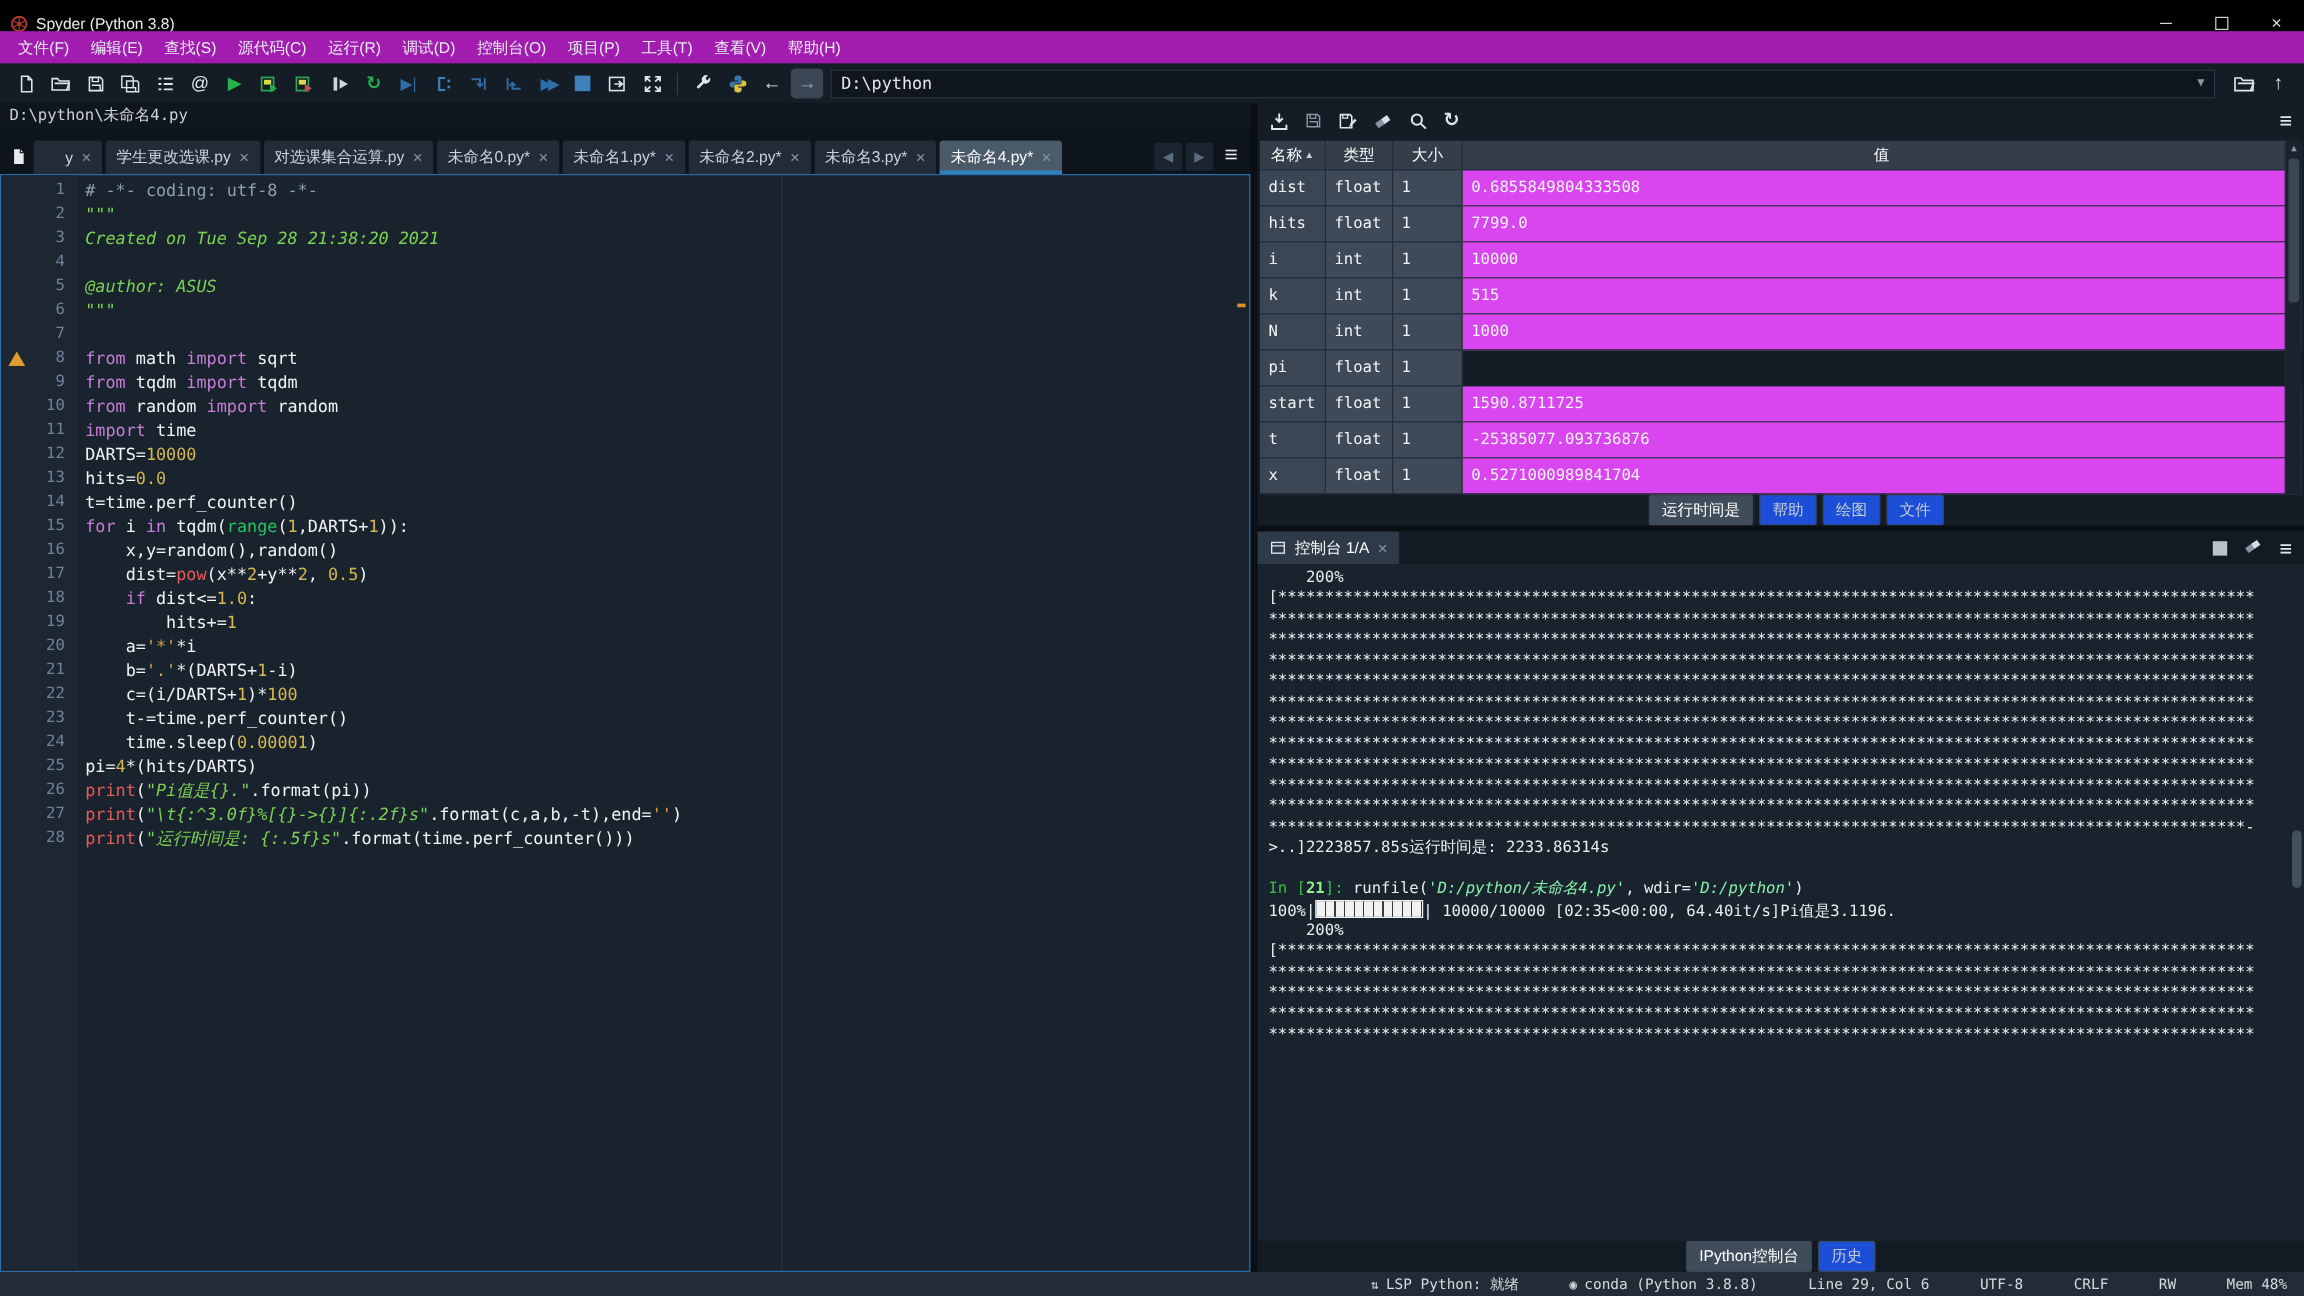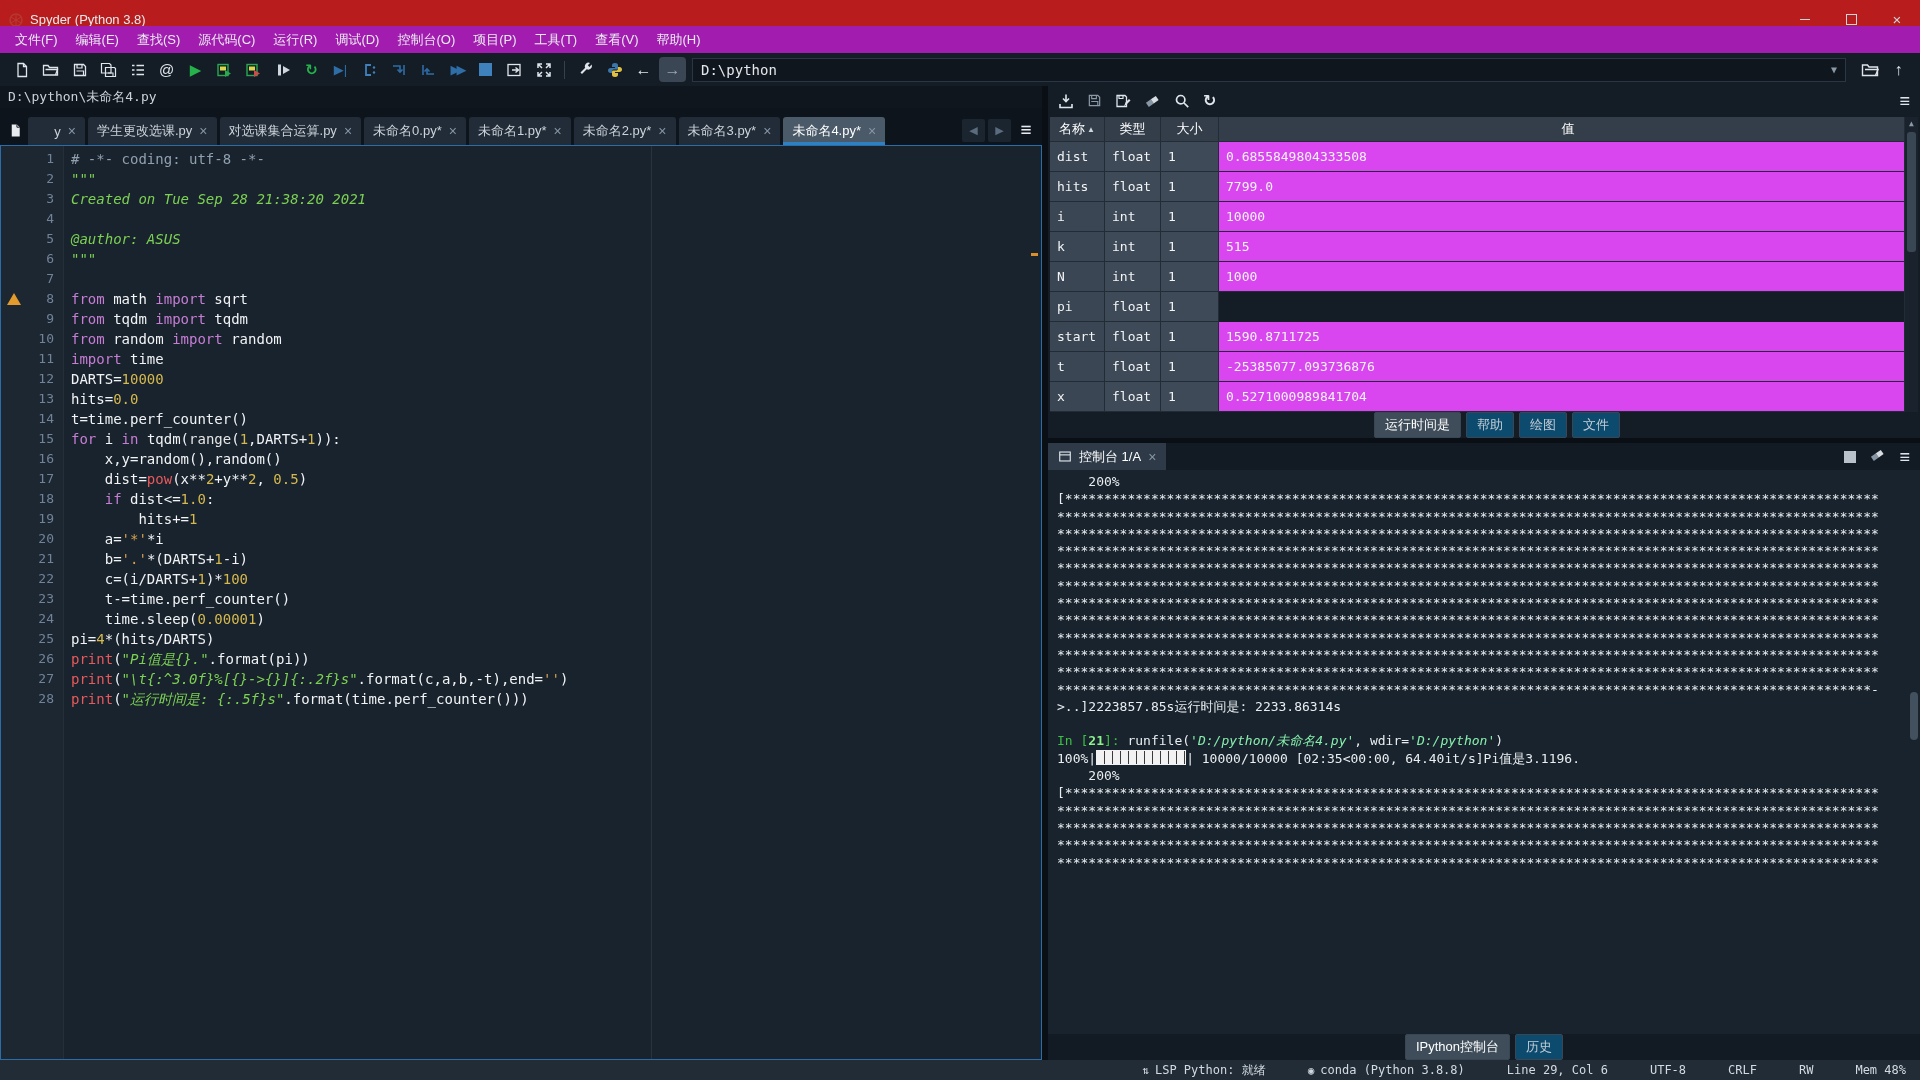--- a/index.html
+++ b/index.html
@@ -1,21 +1,21 @@
 <!DOCTYPE html>
 <html><head>
 <meta charset="utf-8">
 <style>
   html,body{margin:0;padding:0}
   body{width:1920px;height:1080px;position:relative;background:#10161d;overflow:hidden;
        font-family:"Liberation Sans","DejaVu Sans",sans-serif;color:#e8ecef;-webkit-font-smoothing:antialiased}
   .mono{font-family:"DejaVu Sans Mono",monospace}
 
   
-  .titlebar{position:absolute;top:0;left:0;right:0;height:39px;background:#b91c1c;display:flex;align-items:center}
+  .titlebar{position:absolute;top:0;left:0;right:0;height:39px;background:#000000;display:flex;align-items:center}
   .titlebar .app-title{font-size:13px;color:#e8ecef;margin-left:6px}
   .spy-logo{width:16px;height:16px;margin-left:8px;flex:none}
   .win-controls{margin-left:auto;display:flex;height:26px}
   .win-btn{width:46px;height:26px;display:flex;align-items:center;justify-content:center;color:#cfd6dd;font-size:13px}
   .glyph-min{display:inline-block;width:10px;height:1px;background:#cfd6dd}
   .glyph-max{display:inline-block;width:9px;height:9px;border:1px solid #cfd6dd}
   .glyph-close{font-size:15px;line-height:1}
 
   
   .menubar{position:absolute;top:26px;left:0;right:0;height:27px;background:#a21caf;display:flex;align-items:center;padding-left:6px;border-bottom:1px solid #1a222c}
@@ -61,21 +61,21 @@
   .cl{display:flex;height:20px;line-height:20px;font-family:"DejaVu Sans Mono",monospace;font-size:14px}
   .cl .wslot{width:26px;flex:none;display:flex;align-items:center;justify-content:center}
   .cl .ln{width:36px;flex:none;text-align:right;padding-right:9px;color:#71839a;font-size:13px;box-sizing:border-box}
   .cl .lc{white-space:pre;padding-left:8px;flex:1}
   .cl.cur .lc{background:#2c3744}
   .cl.cur .ln{color:#fff;font-weight:bold}
   .warn-tri{width:0;height:0;border-left:7px solid transparent;border-right:7px solid transparent;border-bottom:12px solid #e39b2d}
   .flag{position:absolute;right:3px;top:107px;width:7px;height:3px;background:#d98f2b}
   .caret{display:inline-block;width:2px;height:14px;background:#d7dde2;vertical-align:-2px}
   .tk-com{color:#90a0ae}.tk-str{color:#7cd153}.tk-stri{color:#7cd153;font-style:italic}
-  .tk-kw{color:#c77dd6}.tk-num{color:#d6b94e}.tk-bi{color:#e5e5e5}.tk-fn{color:#e8595c}
+  .tk-kw{color:#c77dd6}.tk-num{color:#d6b94e}.tk-bi{color:#22c55e}.tk-fn{color:#e8595c}
   .tk-txt{color:#f1f3f5}.tk-str2{color:#d6a04e}
 
   
   .var-panel{height:352px;flex:none;display:flex;flex-direction:column;background:#141c26}
   .var-toolbar{height:29px;display:flex;align-items:center;gap:13px;padding:0 10px}
   .vbtn{display:flex;align-items:center;justify-content:center}
   .vbtn.right{margin-left:auto}
   .vglyph{font-size:16px;color:#dfe5ea;line-height:1}
   .var-table{flex:1;position:relative;margin:2px 2px 0 2px;overflow:hidden;font-family:"DejaVu Sans Mono",monospace}
   .vrow{display:flex;height:30px}
@@ -84,21 +84,21 @@
   .c-name{width:55px;flex:none;background:#3a4653}
   .c-type{width:56px;flex:none;background:#3e4a57}
   .c-size{width:58px;flex:none;background:#3e4a57}
   .c-val{flex:1;background:#d946ef}
   .vrow.head .vcell{background:#333e4a;color:#fff;justify-content:center}
   .sortmark{font-size:8px;color:#cfd6de;margin-left:2px}
   .vscroll{position:absolute;right:0;top:0;bottom:0;width:13px;background:#1a232d;border-left:1px solid #222c36}
   .vscroll .arr{height:13px;display:flex;align-items:center;justify-content:center;font-size:8px;color:#8b98a6}
   .vscroll .thumb{position:absolute;left:2px;right:2px;top:15px;height:120px;background:#39465366;background:#394653;border-radius:3px}
   .panel-tabs{height:26px;display:flex;align-items:center;gap:5px;background:#141c26}
-  .ptab{padding:3px 10px;font-size:13px;background:#0c4a6e;border:1px solid #3a4653;color:#c3ccd5;border-radius:2px;white-space:nowrap}
+  .ptab{padding:3px 10px;font-size:13px;background:#1d4ed8;border:1px solid #3a4653;color:#c3ccd5;border-radius:2px;white-space:nowrap}
   .ptab.active{background:#3f4c5a;color:#fff}
   .var-tabs{justify-content:flex-end;padding-right:300px}
 
   .h-split{height:5px;flex:none;background:#0a0f15}
 
   
   .console-panel{flex:1;display:flex;flex-direction:column;background:#19232d;min-height:0}
   .console-tabrow{height:27px;flex:none;background:#121a23;display:flex;align-items:center}
   .ctab{height:27px;display:flex;align-items:center;gap:7px;background:#2e3a47;padding:0 10px;font-size:13px;color:#fff}
   .ctab .tclose{color:#8795a4;font-size:14px}

